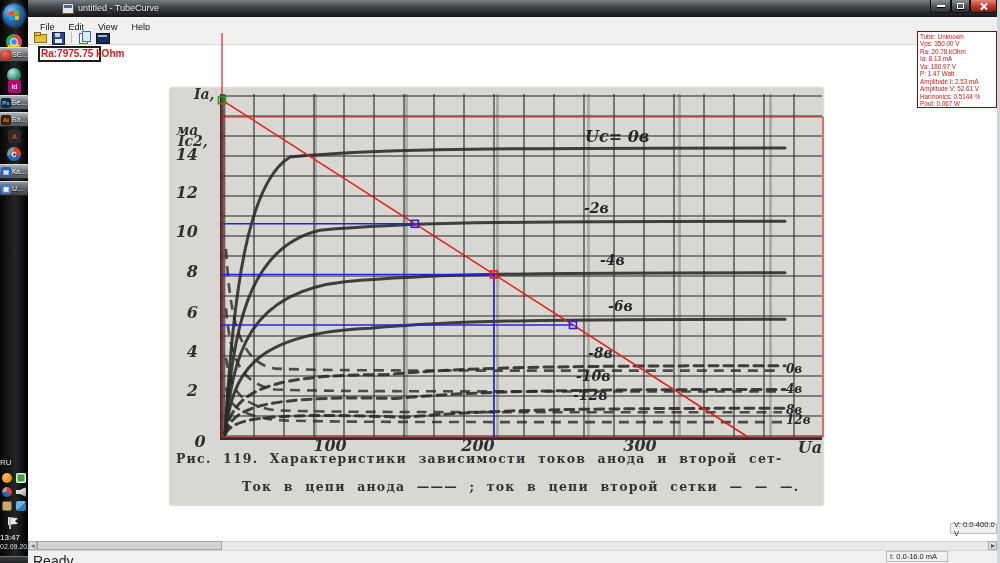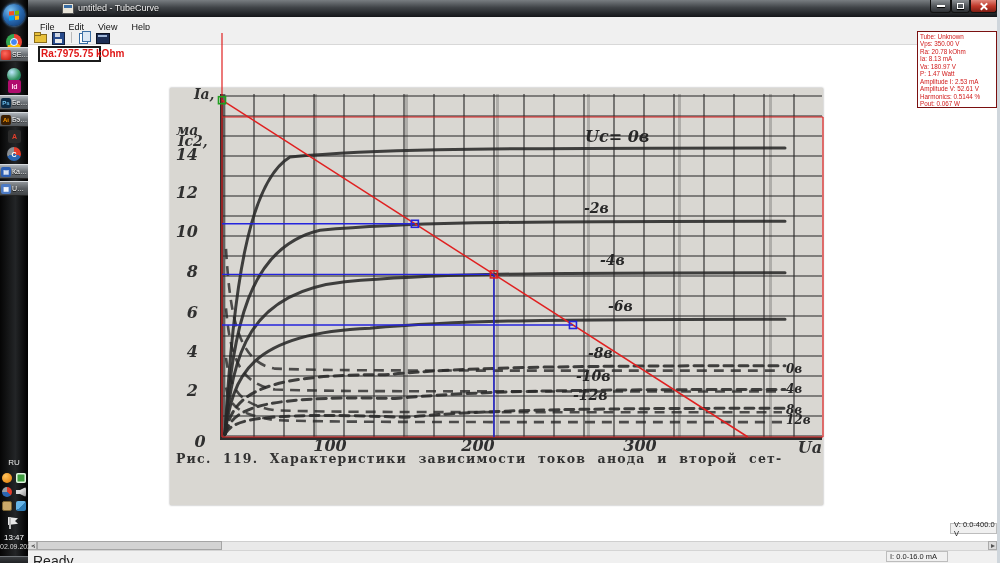--- a/index.html
+++ b/index.html
@@ -22,21 +22,21 @@
        background:#4285f4;border:1px solid #fff;box-sizing:border-box;}
   .task-btn{left:0;width:28px;height:15px;background:linear-gradient(180deg,#aeb4ba,#6c7176 50%,#53575b);
        border-top:1px solid #d6dade;border-bottom:1px solid #222;display:flex;align-items:center;gap:1px;padding-left:1px;box-sizing:border-box;}
   .task-btn .lbl{font-size:7px;color:#fff;text-shadow:0 1px 1px #000;white-space:nowrap;overflow:hidden;}
   .mini{width:10px;height:10px;border-radius:2px;flex:0 0 auto;display:flex;align-items:center;justify-content:center;
         font-size:6px;font-weight:bold;color:#fff;}
   .globe-ico{left:7px;top:68px;width:14px;height:14px;border-radius:50%;
        background:radial-gradient(circle at 35% 30%,#bfe8ff,#2e8f5a 60%,#125a86);}
   .sq-ico{width:13px;height:13px;border-radius:2px;display:flex;align-items:center;justify-content:center;
           font-size:7px;font-weight:bold;}
-  .tray-lbl{color:#e8e8e8;text-align:center;width:28px;}
+  .tray-lbl{color:#e8e8e8;width:28px;}
   .tray-row{left:2px;width:24px;display:flex;justify-content:space-between;}
   .tico{width:10px;height:10px;border-radius:2px;}
   #show-desktop{left:0;top:556px;width:28px;height:7px;background:linear-gradient(180deg,#3a3d40,#1b1d1f);
        border-top:1px solid #6f7478;}
 
   
   #titlebar{left:28px;top:0;width:972px;height:17px;
        background:linear-gradient(180deg,#787d81 0%,#3f4347 45%,#141619 100%);}
   #title-text{left:50px;top:3px;font-size:9px;color:#f2f2f2;text-shadow:0 1px 2px #000;white-space:nowrap;}
   #app-icon{left:34px;top:2.5px;width:12px;height:11px;background:#e8e4d8;border:1px solid #555;box-sizing:border-box;}
@@ -242,20 +242,21 @@
         <div class="tick ytick" style="left:2px;top:254px;">4</div>
         <div class="tick ytick" style="left:2px;top:293px;">2</div>
 
         <div class="tick xtick" style="left:8px;top:344px;">0</div>
         <div class="tick xtick" style="left:138px;top:348px;">100</div>
         <div class="tick xtick" style="left:286px;top:348px;">200</div>
         <div class="tick xtick" style="left:448px;top:348px;">300</div>
         <div class="tick xtick" style="left:618px;top:350px;">Uа</div>
 
         <div class="caption" style="left:6px;top:363px;">Рис. 119.  Характеристики  зависимости  токов  анода  и  второй сет-</div>
+        <div class="caption" style="left:72px;top:391px;">Ток в цепи анода ——— ;  ток в цепи второй сетки — — —.</div>
       <div class="curve-label" style="left: 415px; top: 38.92px; font-size: 16px;">Uс= 0в</div>
           <div class="curve-label" style="left: 414px; top: 112.18px;">-2в</div>
           <div class="curve-label" style="left: 430px; top: 163.66px;">-4в</div>
           <div class="curve-label" style="left: 438px; top: 210.19px;">-6в</div>
           <div class="curve-label" style="left: 418px; top: 256.72px;">-8в</div>
           <div class="curve-label" style="left: 406px; top: 280.48px;">-10в</div>
           <div class="curve-label" style="left: 403px; top: 299.29px;">-12в</div>
           <div class="curve-label" style="left: 616px; top: 273.67px; font-size: 12px;">0в</div>
           <div class="curve-label" style="left: 616px; top: 294.46px; font-size: 12px;">4в</div>
           <div class="curve-label" style="left: 616px; top: 315.25px; font-size: 12px;">8в</div>

